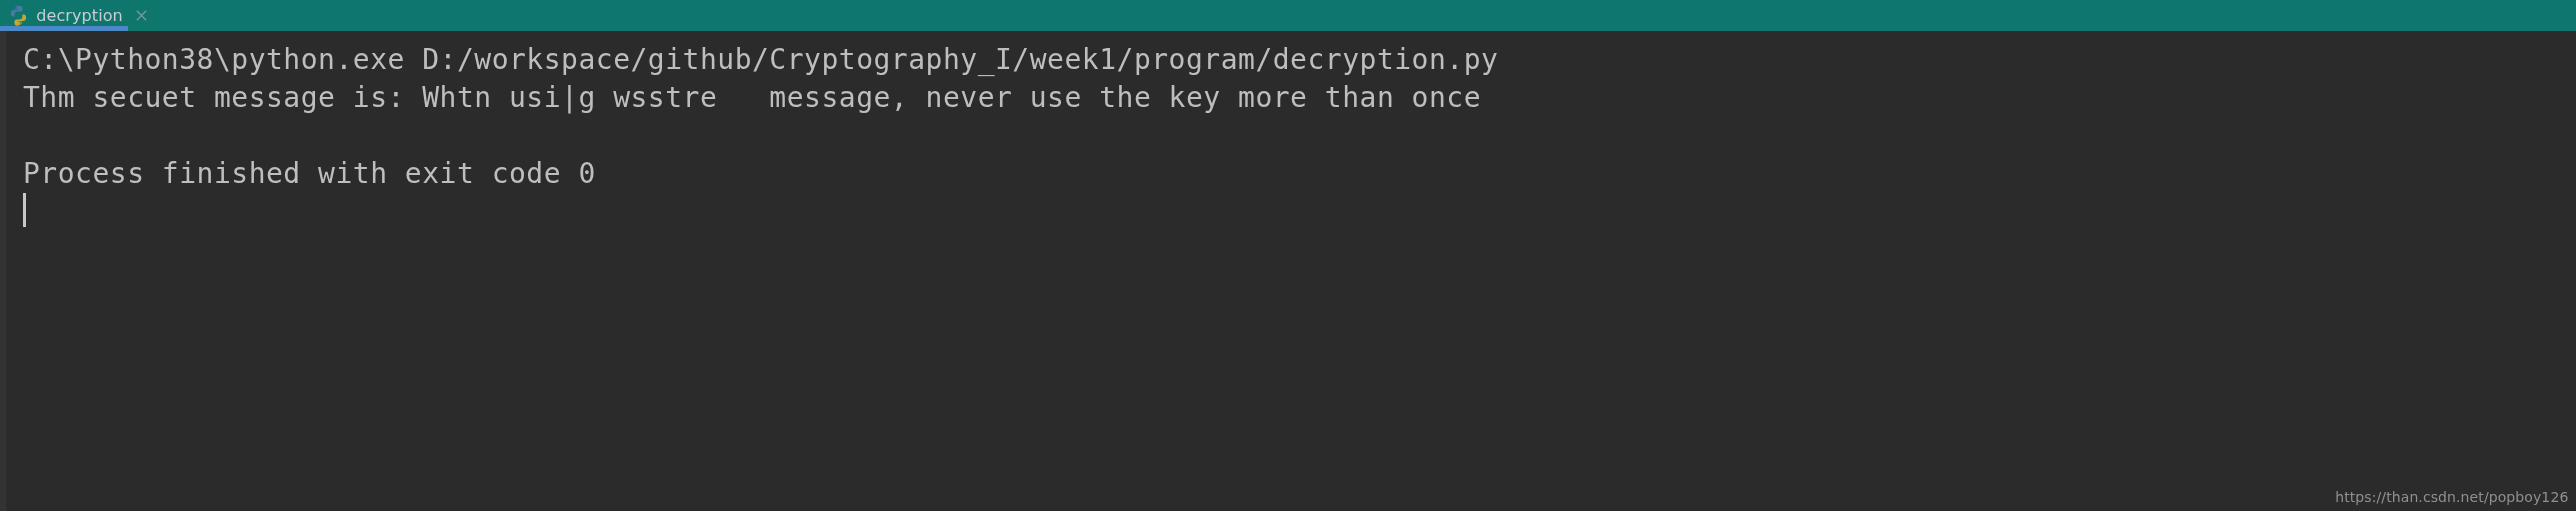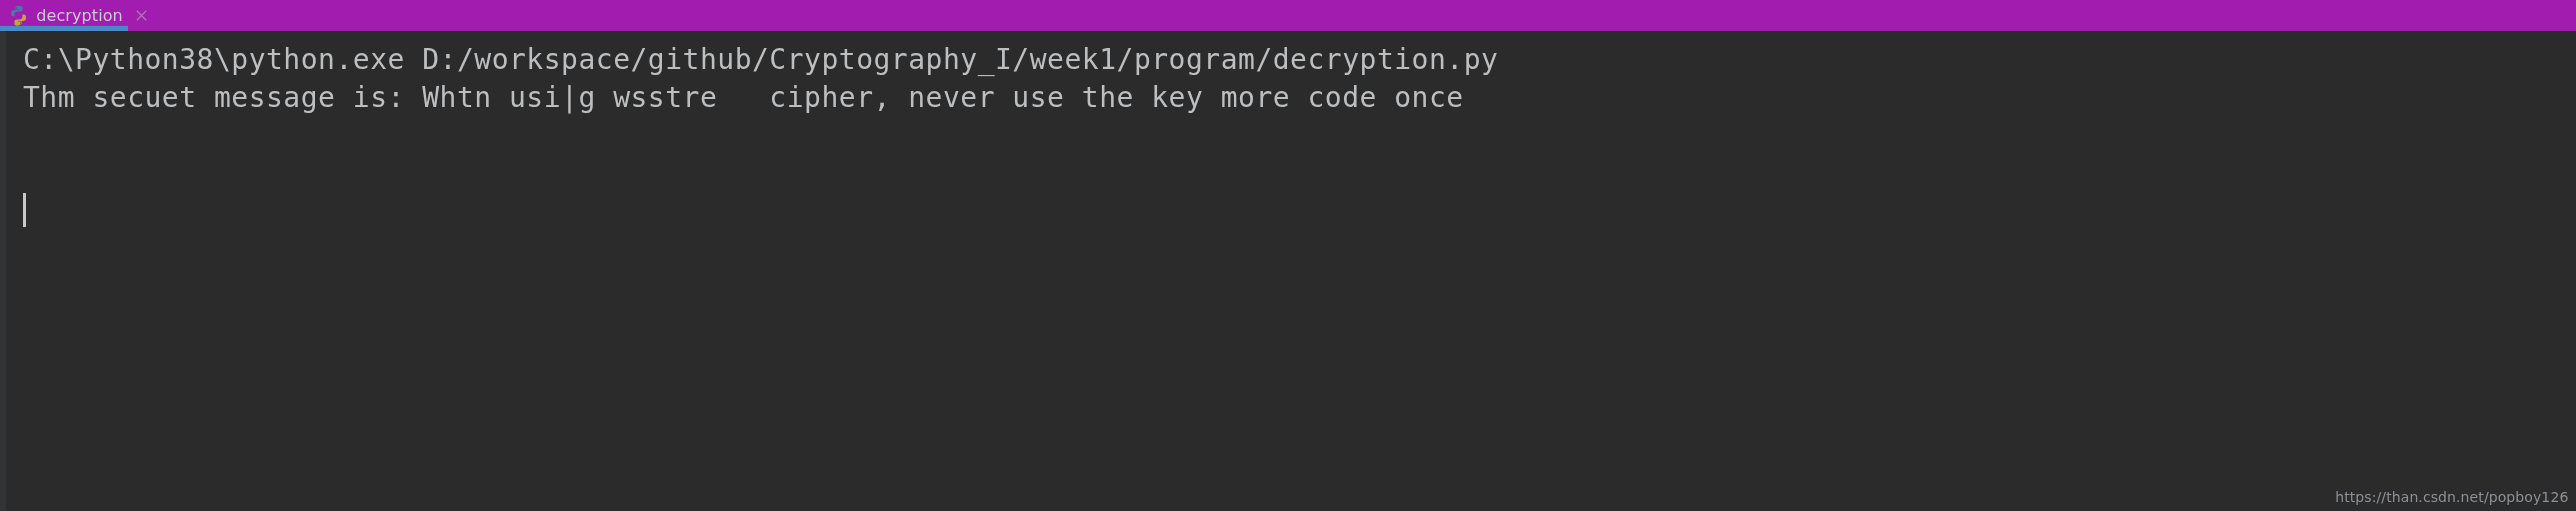--- a/index.html
+++ b/index.html
@@ -20,21 +20,21 @@
     height: 511px;
     background: #2b2b2b;
   }
 
   
   .tabbar {
     position: absolute;
     left: 0; top: 0;
     width: 2576px;
     height: 31px;
-    background: #a21caf;
+    background: #0f766e;
     display: flex;
     align-items: center;
   }
   .tab {
     position: relative;
     height: 31px;
     display: flex;
     align-items: center;
     padding: 0 9.4px 0 7.6px;
     box-sizing: border-box;
@@ -144,22 +144,23 @@
       </svg>
       <div class="tab-underline"></div>
     </div>
   </div>
 
   <div class="console">
     <div class="gutter"></div>
 
     <div class="lines">
       <div class="line">C:\Python38\python.exe D:/workspace/github/Cryptography_I/week1/program/decryption.py</div>
-      <div class="line">Thm secuet message is: Whtn usi|g wsstre   cipher, never use the key more code once</div>
+      <div class="line">Thm secuet message is: Whtn usi|g wsstre   message, never use the key more than once</div>
       <div class="line blank"></div>
+      <div class="line">Process finished with exit code 0</div>
     </div>
 
     <div class="caret"></div>
 
     <div class="watermark">https://than.csdn.net/popboy126</div>
   </div>
 
 </div>
 
 

